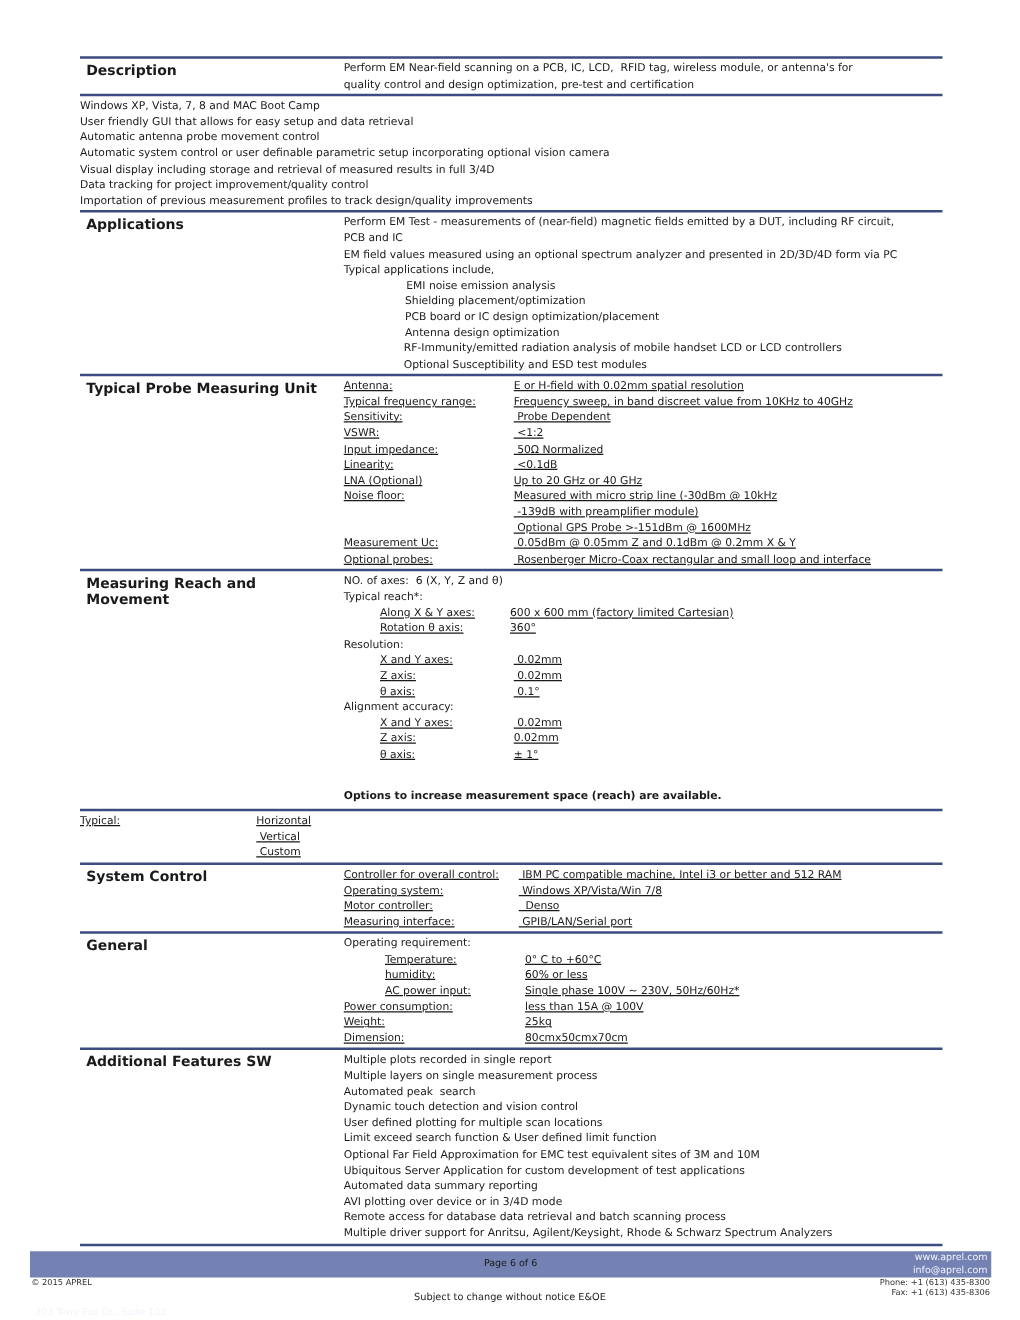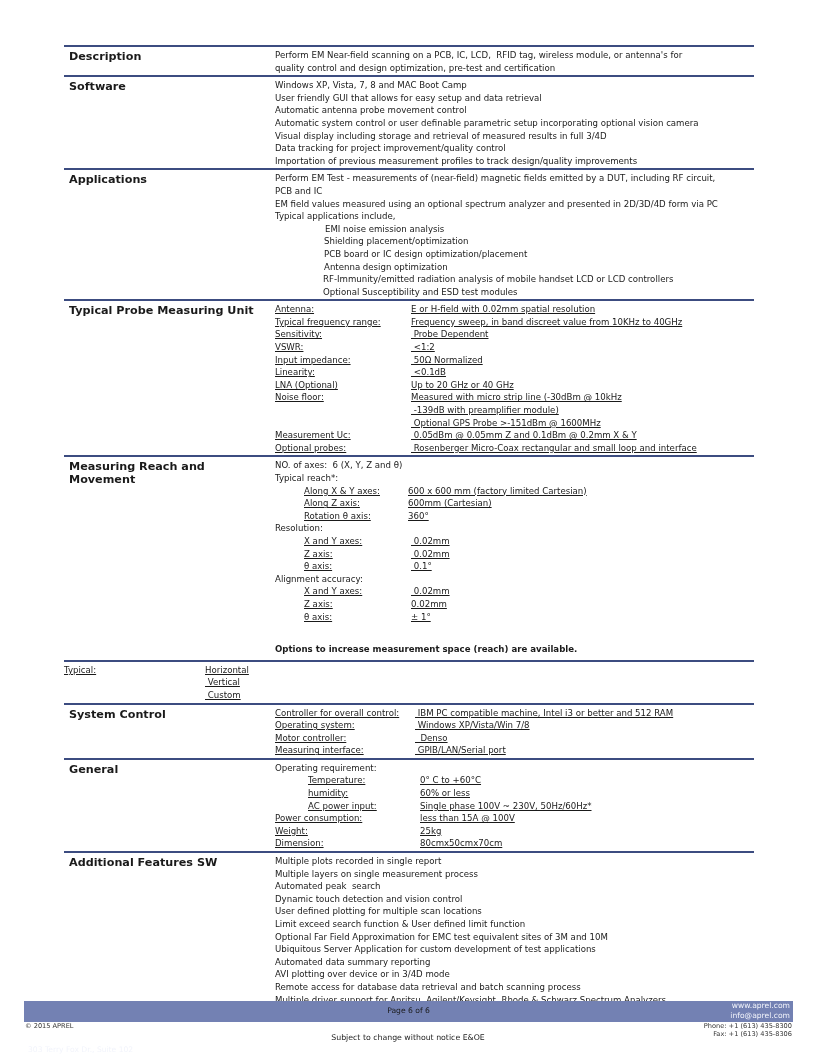--- a/index.html
+++ b/index.html
@@ -31,21 +31,20 @@
 
   <div class="row">
     <div class="head">Description</div>
     <div class="body">
       <span class="line">Perform EM Near-field scanning on a PCB, IC, LCD,  RFID tag, wireless module, or antenna's for</span>
       <span class="line">quality control and design optimization, pre-test and certification</span>
     </div>
   </div>
 
   <div class="row">
-    <div class="head">Software</div>
     <div class="body">
       <span class="line">Windows XP, Vista, 7, 8 and MAC Boot Camp</span>
       <span class="line">User friendly GUI that allows for easy setup and data retrieval</span>
       <span class="line">Automatic antenna probe movement control</span>
       <span class="line">Automatic system control or user definable parametric setup incorporating optional vision camera</span>
       <span class="line">Visual display including storage and retrieval of measured results in full 3/4D</span>
       <span class="line">Data tracking for project improvement/quality control</span>
       <span class="line">Importation of previous measurement profiles to track design/quality improvements</span>
     </div>
   </div>
@@ -124,24 +123,20 @@
     <div class="head">
       <span class="line">Measuring Reach and</span>
       <span class="line">Movement</span>
     </div>
     <div class="body">
       <span class="line">NO. of axes:  6 (X, Y, Z and θ)</span>
       <span class="line">Typical reach*:</span>
       <div class="kv" style="padding-left:29px">
           <span class="k" style="width:104px">Along X &amp; Y axes:</span>
           <span class="line">600 x 600 mm (factory limited Cartesian)</span>
-        </div>
-      <div class="kv" style="padding-left:29px">
-          <span class="k" style="width:104px">Along Z axis:</span>
-          <span class="line">600mm (Cartesian)</span>
         </div>
       <div class="kv" style="padding-left:29px">
           <span class="k" style="width:104px">Rotation θ axis:</span>
           <span class="line">360°</span>
         </div>
       <span class="line">Resolution:</span>
       <div class="kv" style="padding-left:29px">
           <span class="k" style="width:107px">X and Y axes:</span>
           <span class="line"> 0.02mm</span>
         </div>

